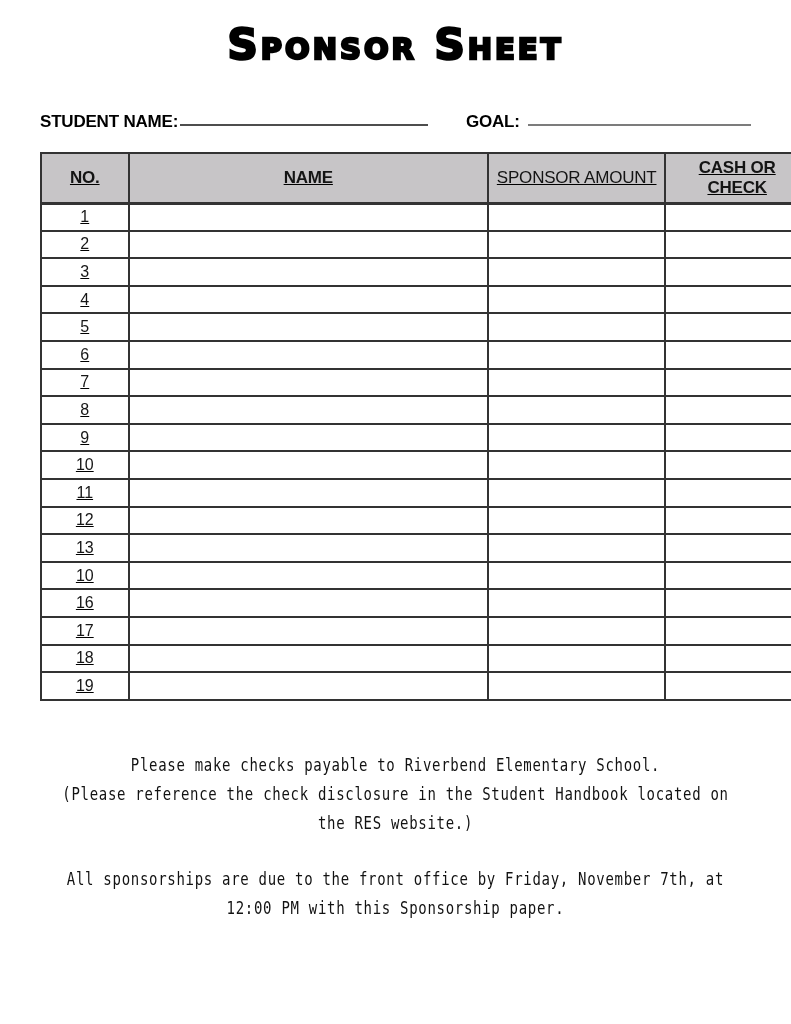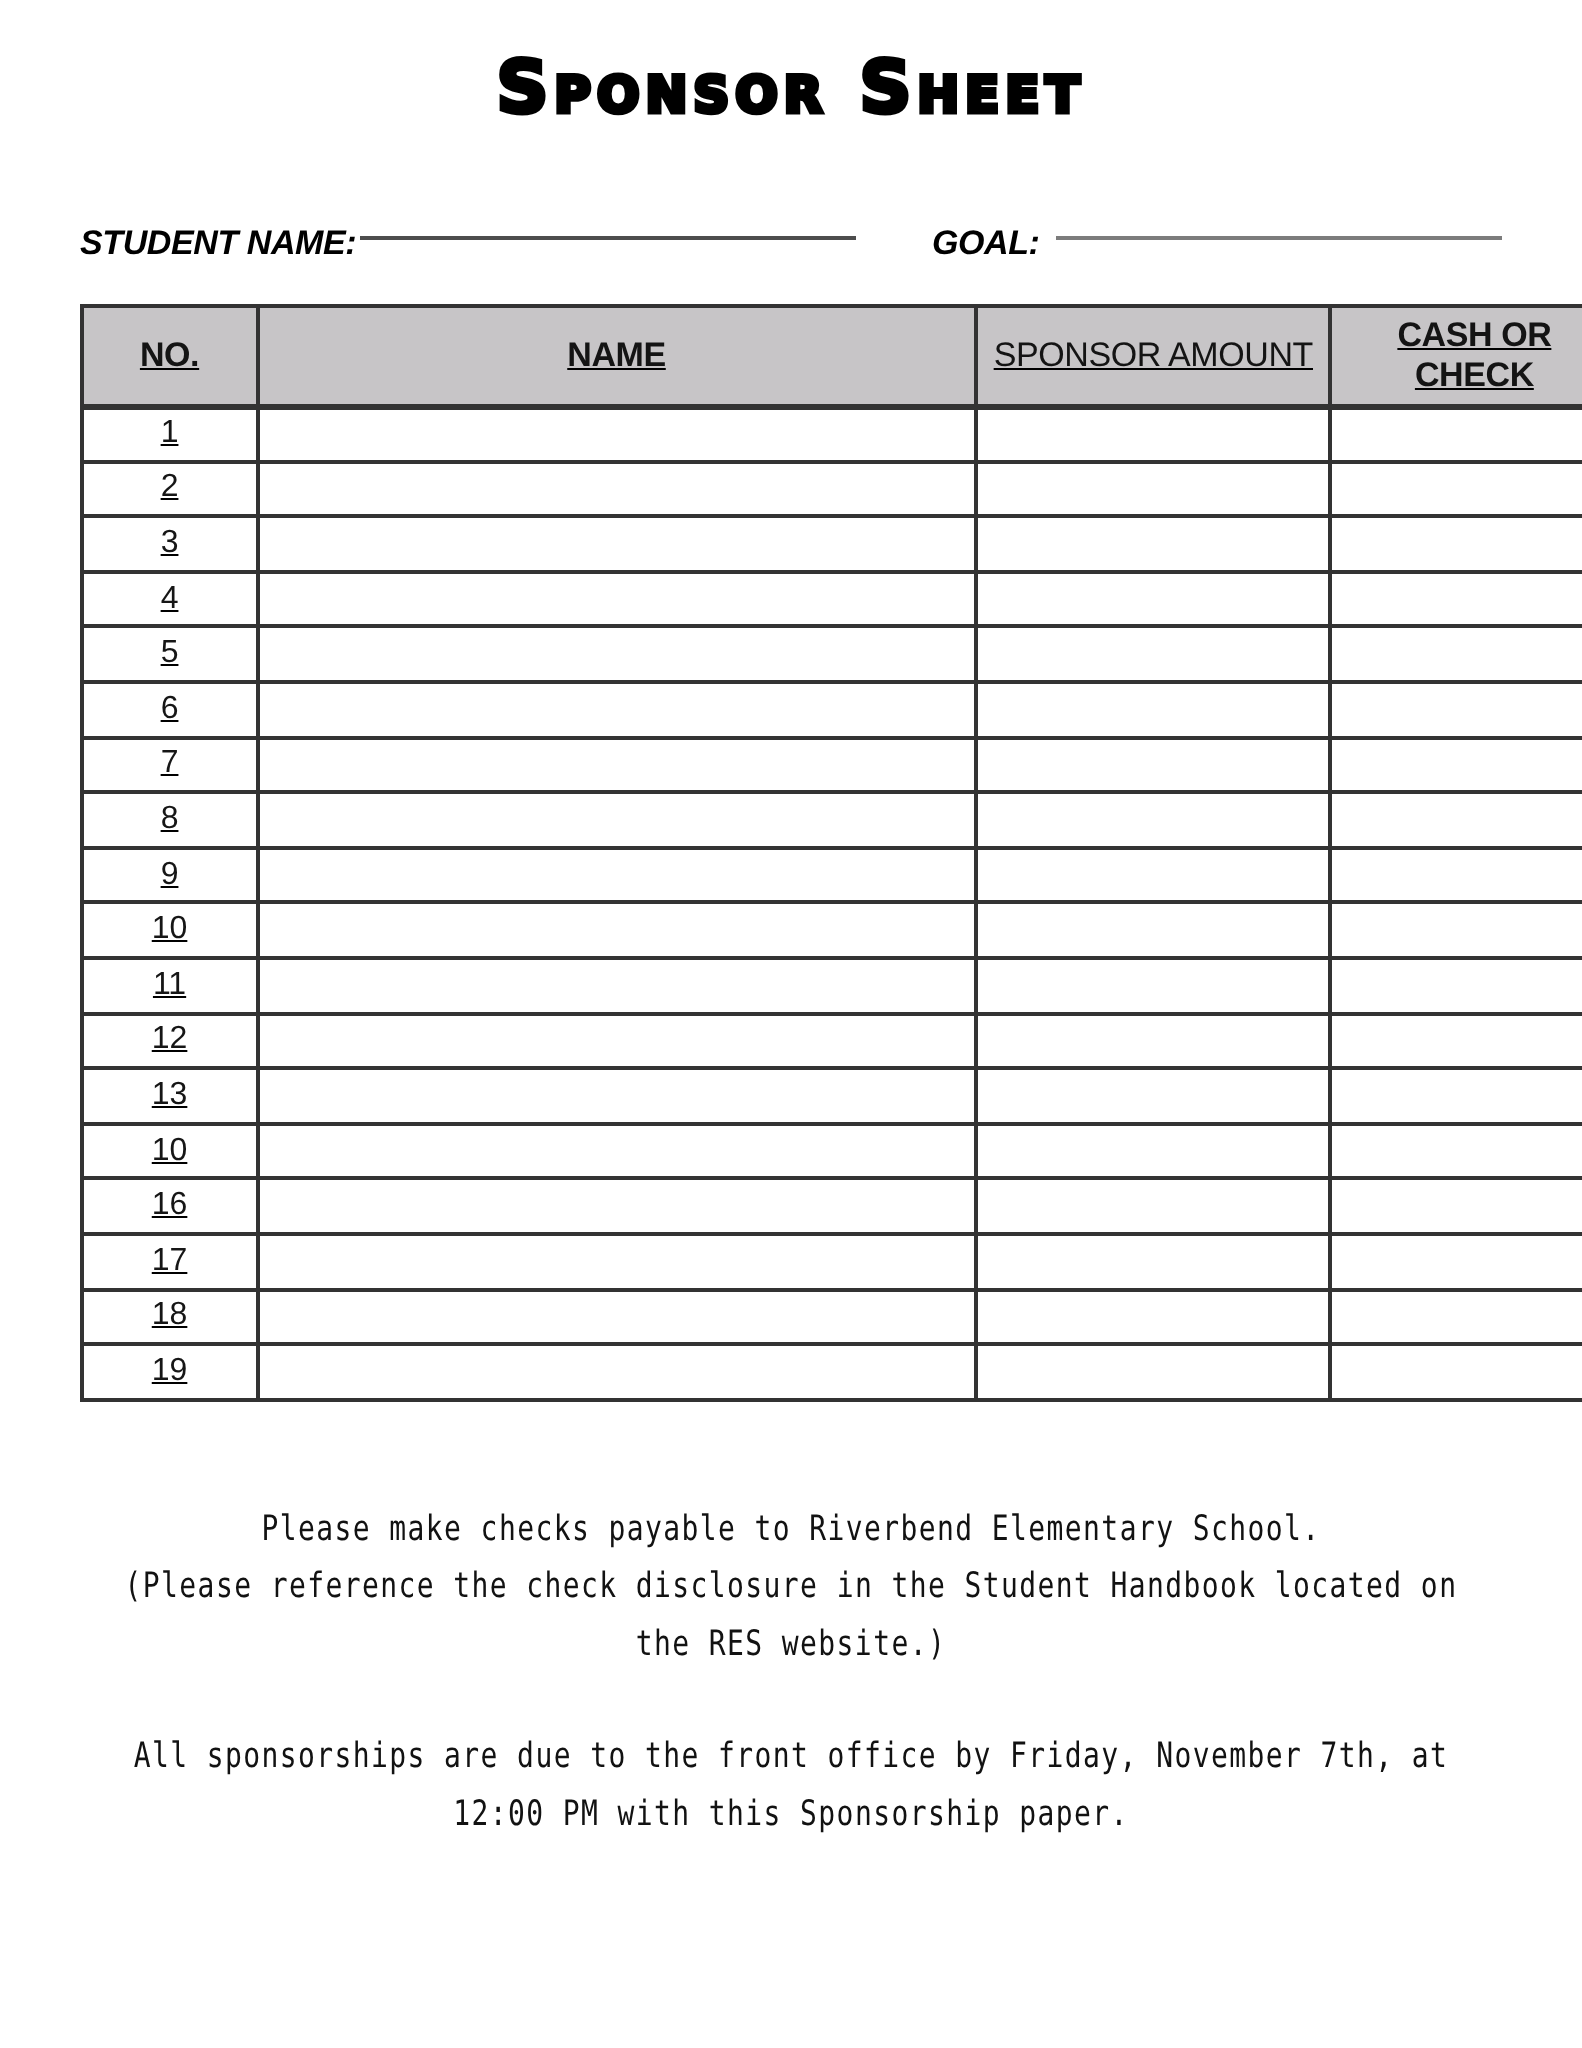--- a/index.html
+++ b/index.html
@@ -20,36 +20,36 @@
   }
   .page{width:791px;height:1024px;background:#fff;}
 
   
   .title{
     margin-top:14px;
     text-align:center;
     font-family:"DejaVu Sans",sans-serif;
     font-weight:900;
     font-variant:small-caps;
-    font-size:36px;
+    font-size:42px;
     line-height:62px;
     letter-spacing:3px;
     -webkit-text-stroke:2.5px #000;
     color:#000;
   }
 
   
   .fields{
     display:flex;
     align-items:flex-end;
     padding:0 40px;
     margin-top:32px;
     height:24px;
   }
-  .field{display:flex;align-items:flex-start;font-style:italic;}
+  .field{display:flex;align-items:center;}
   .field-student{width:388px;}
   .field-goal{flex:1;margin-left:38px;}
   .field-label{
     font-size:17px;
     font-weight:700;
     letter-spacing:-0.2px;
     white-space:nowrap;
     line-height:20px;
   }
   .field-line{

